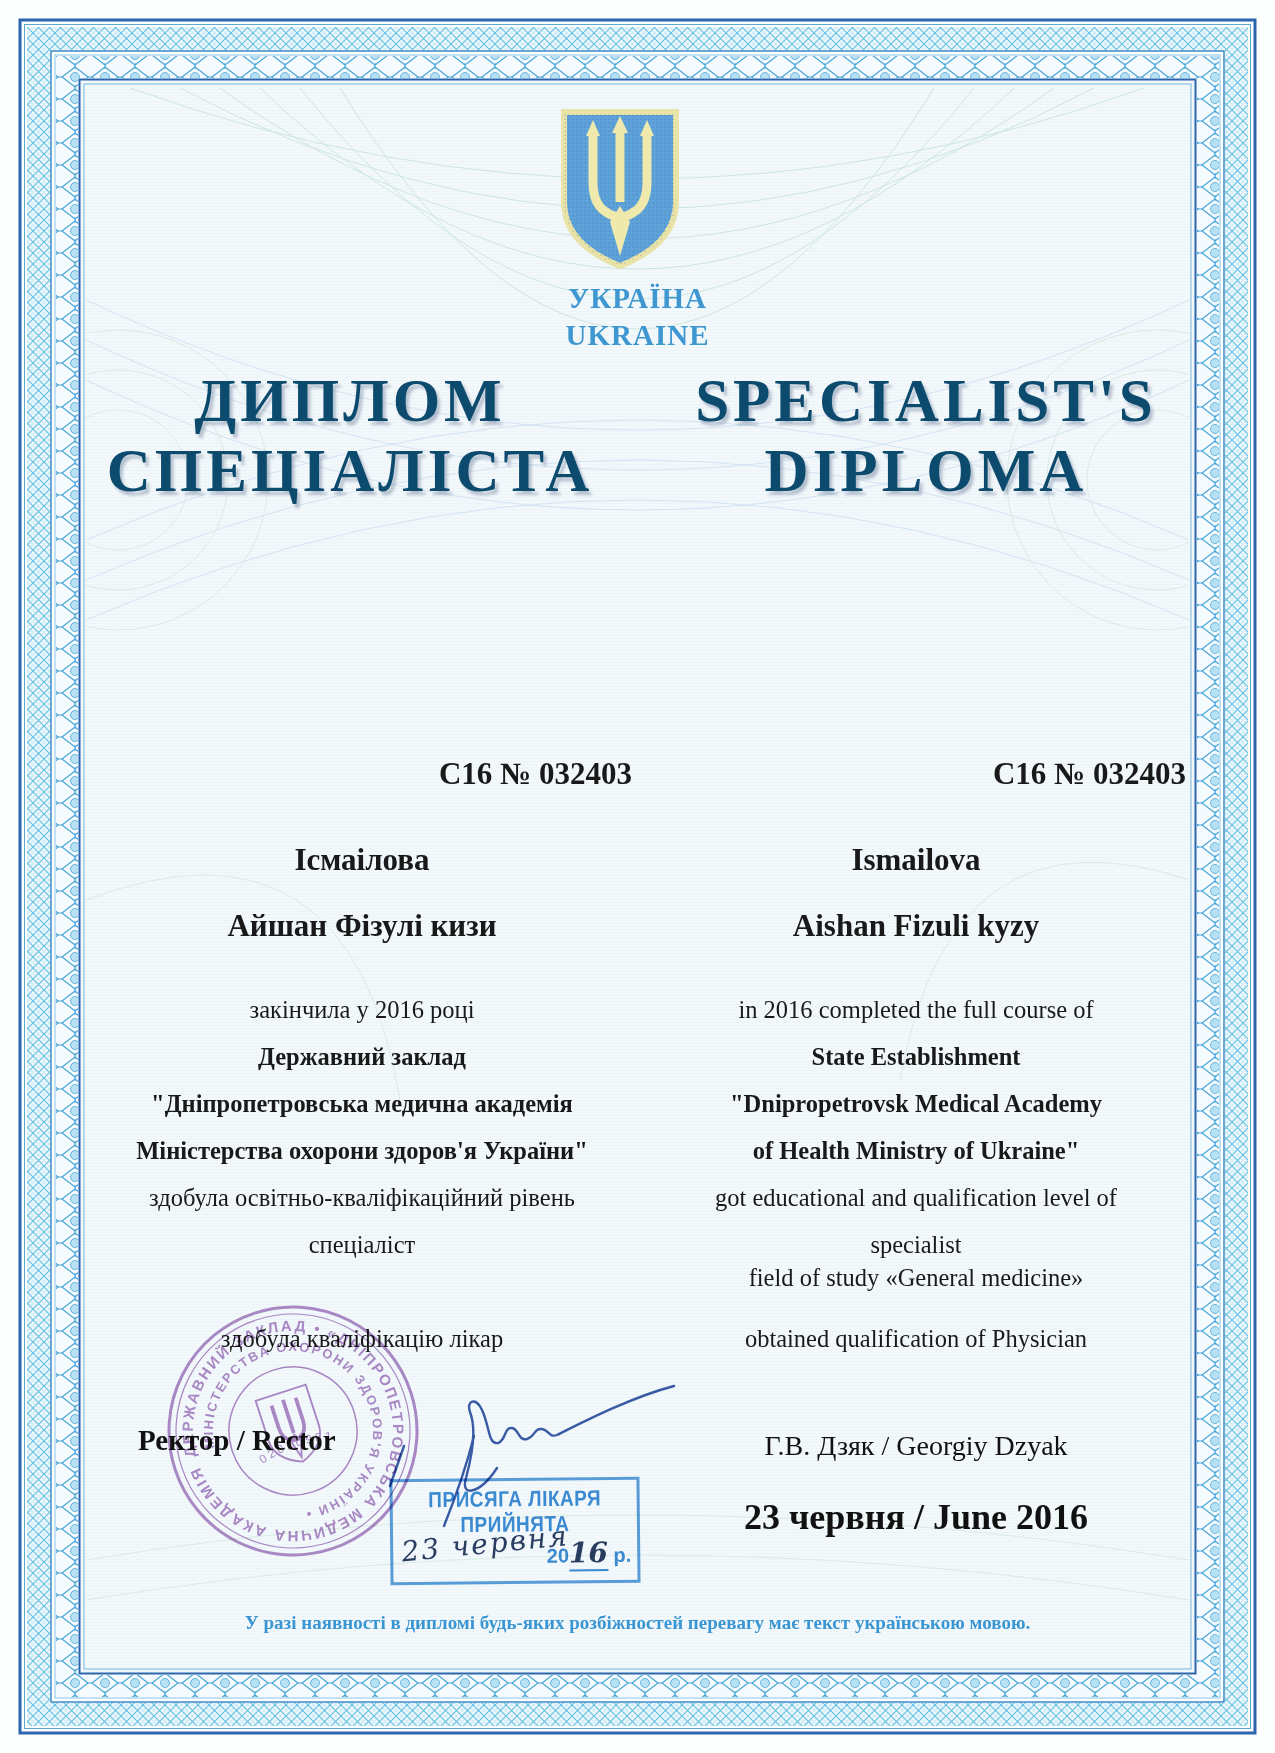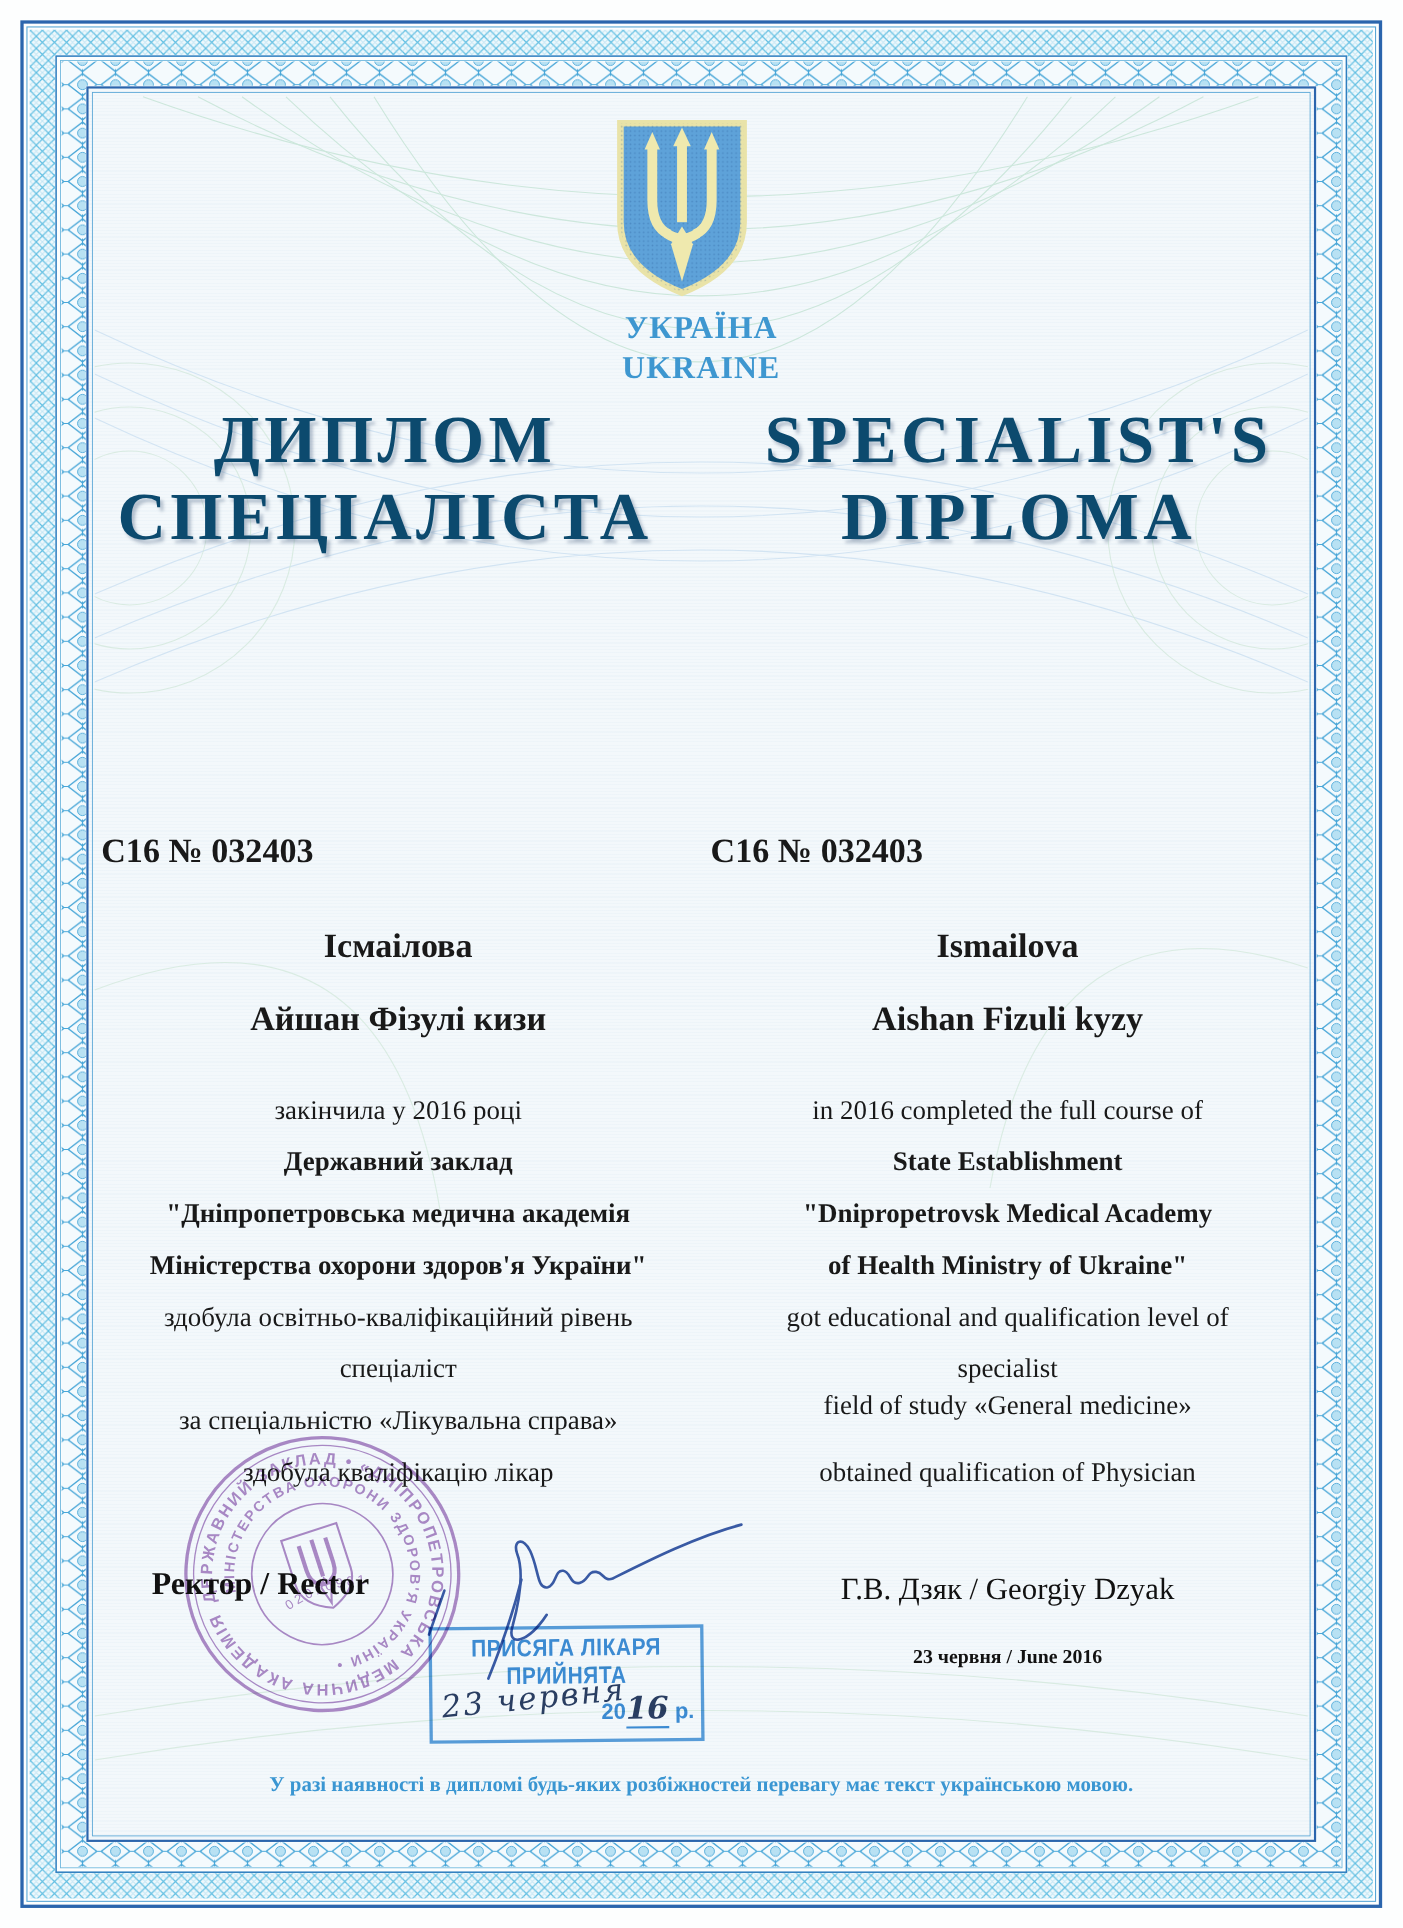--- a/index.html
+++ b/index.html
@@ -24,32 +24,32 @@
   .title-col{position:absolute;top:366px;width:580px;text-align:center;
     color:#0c4a6e;font-weight:bold;font-size:61px;line-height:70px;letter-spacing:4px;
     text-shadow:3px 4px 3px rgba(105,125,150,.45);}
   .title-col.left{left:60px;}
   .title-col.right{left:636px;}
 
   .col{position:absolute;width:540px;text-align:center;color:#191919;}
   .col.l{left:92px;}
   .col.r{left:646px;}
 
-  .serial{top:756px;font-size:31px;font-weight:bold;position:absolute;width:540px;text-align:left;}
+  .serial{top:756px;font-size:31px;font-weight:bold;position:absolute;width:540px;text-align:right;}
   .name1{top:842px;font-size:31px;font-weight:bold;position:absolute;width:540px;text-align:center;}
   .name2{top:908px;font-size:31px;font-weight:bold;position:absolute;width:540px;text-align:center;}
 
   .bodyline{position:absolute;width:540px;text-align:center;font-size:24.5px;}
   .bodyline.b{font-weight:bold;}
 
   .rector{position:absolute;left:138px;top:1424px;font-size:29px;font-weight:bold;color:#111;z-index:8;}
   .officer{position:absolute;left:646px;top:1430px;width:540px;text-align:center;
     font-size:28px;font-weight:normal;color:#111;}
   .issue-date{position:absolute;left:646px;top:1496px;width:540px;text-align:center;
-    font-size:18px;font-weight:bold;color:#111;}
+    font-size:36px;font-weight:bold;color:#111;}
 
   .stamp-wrap{position:absolute;left:160px;top:1298px;width:266px;height:266px;
     z-index:7;mix-blend-mode:multiply;}
   .sig-wrap{position:absolute;left:370px;top:1360px;width:330px;height:190px;
     z-index:9;mix-blend-mode:multiply;}
 
   .oath{position:absolute;left:390px;top:1478px;width:244px;height:100px;
     border:3px solid rgba(64,144,214,.85);transform:rotate(-.6deg);z-index:8;
     mix-blend-mode:multiply;background:rgba(255,255,255,0);}
   .oath-title{margin-top:9px;text-align:center;color:#3f8fd6;
@@ -171,21 +171,20 @@
     <div class="name2 col l">Айшан Фізулі кизи</div>
     <div class="name1 col r">Ismailova</div>
     <div class="name2 col r">Aishan Fizuli kyzy</div>
 
     <div class="bodyline col l" style="top:996px">закінчила у 2016 році</div>
     <div class="bodyline col l b" style="top:1043px">Державний заклад</div>
     <div class="bodyline col l b" style="top:1090px">"Дніпропетровська медична академія</div>
     <div class="bodyline col l b" style="top:1137px">Міністерства охорони здоров'я України"</div>
     <div class="bodyline col l" style="top:1184px">здобула освітньо-кваліфікаційний рівень</div>
     <div class="bodyline col l" style="top:1231px">спеціаліст</div>
-    <div class="bodyline col l" style="top:1278px">за спеціальністю «Лікувальна справа»</div>
     <div class="bodyline col l" style="top:1325px">здобула кваліфікацію лікар</div>
 
     <div class="bodyline col r" style="top:996px">in 2016 completed the full course of</div>
     <div class="bodyline col r b" style="top:1043px">State Establishment</div>
     <div class="bodyline col r b" style="top:1090px">"Dnipropetrovsk Medical Academy</div>
     <div class="bodyline col r b" style="top:1137px">of Health Ministry of Ukraine"</div>
     <div class="bodyline col r" style="top:1184px">got educational and qualification level of</div>
     <div class="bodyline col r" style="top:1231px">specialist</div>
     <div class="bodyline col r" style="top:1264px">field of study «General medicine»</div>
     <div class="bodyline col r" style="top:1325px">obtained qualification of Physician</div>

